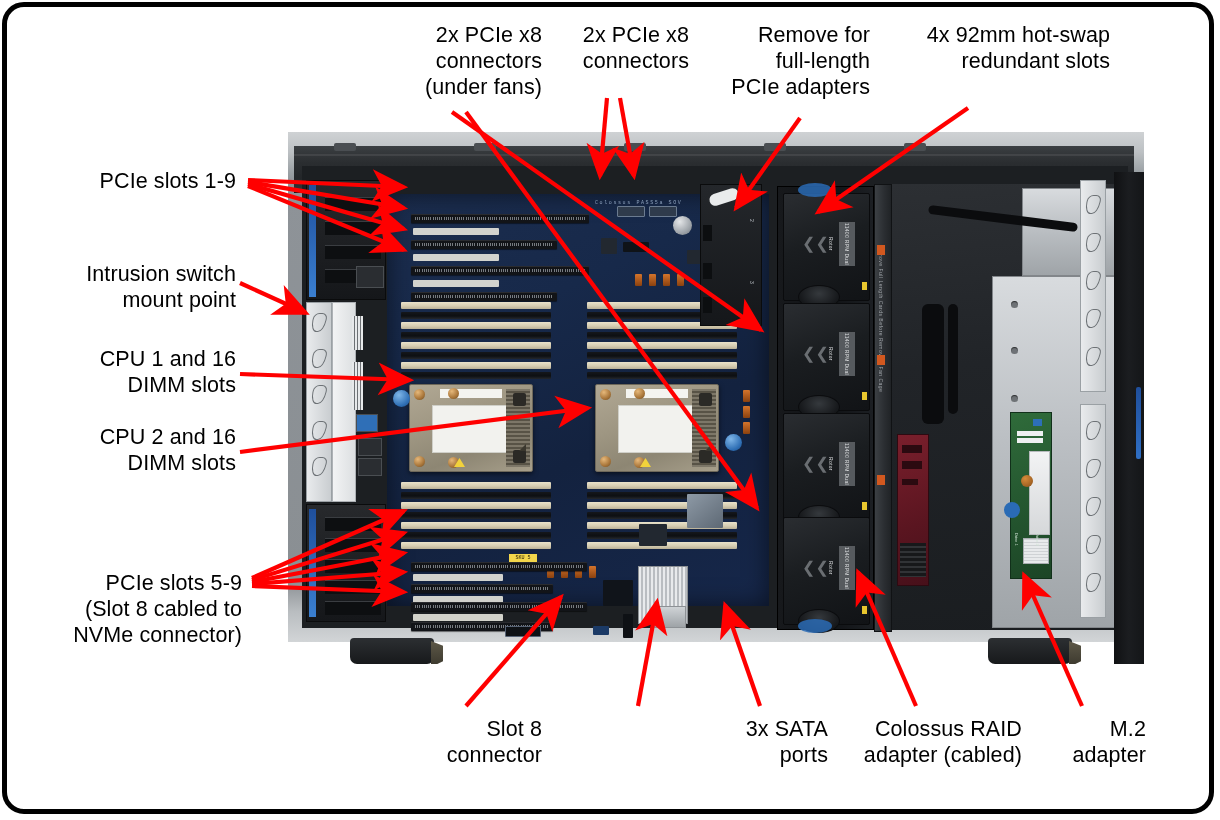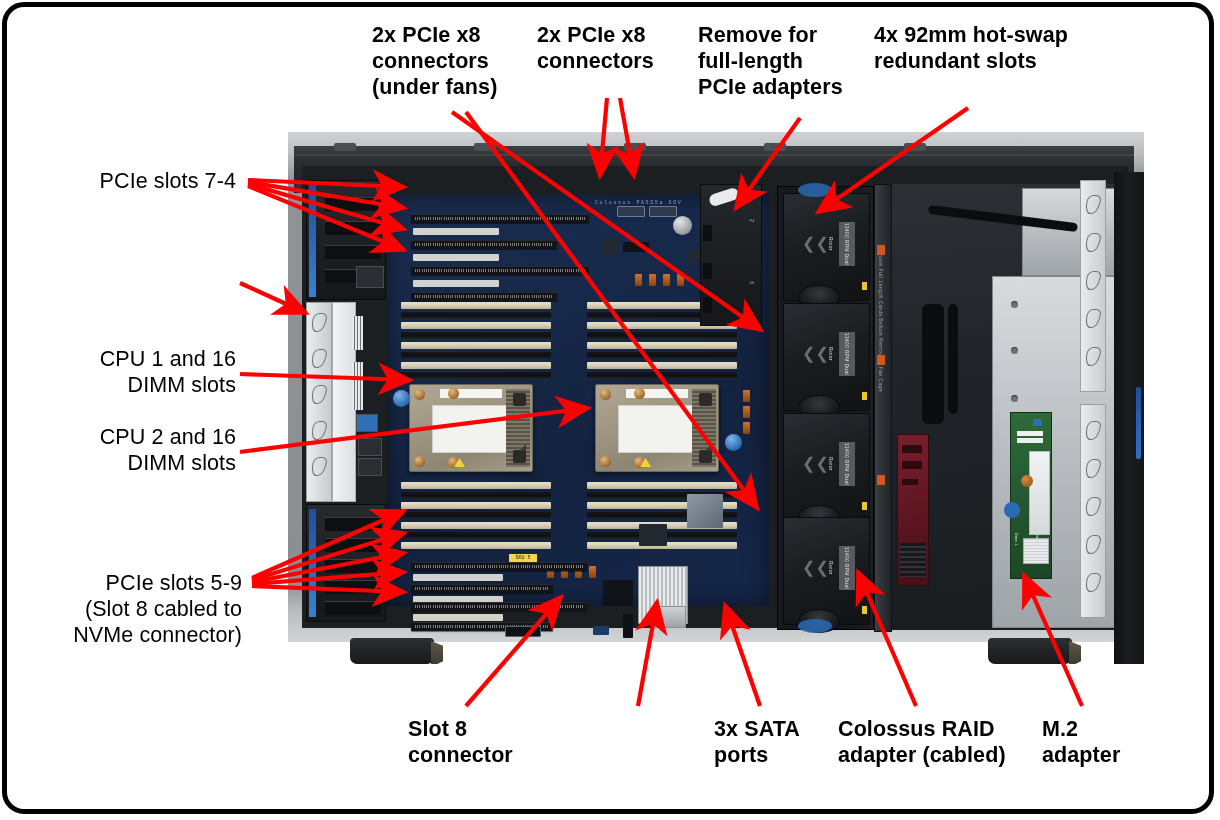--- a/index.html
+++ b/index.html
@@ -15,21 +15,21 @@
     position:absolute;left:2px;top:2px;width:1212px;height:812px;
     border:5px solid #000;border-radius:22px;box-sizing:border-box;
     background:#fff;
   }
 
   
   .callout{
     position:absolute;color:#000;font-size:21.5px;line-height:26px;
     white-space:pre;letter-spacing:.1px;
   }
-  .callout.c{text-align:left;font-weight:bold;}
+  .callout.c{text-align:right;}
   .callout.r{text-align:right;}
 
   
   svg.arrows{position:absolute;left:0;top:0;width:1220px;height:820px;
     pointer-events:none;overflow:visible;}
 
   
   .photo{
     position:absolute;left:288px;top:122px;width:856px;height:542px;
     overflow:hidden;background:#ffffff;
@@ -489,22 +489,24 @@
   <div class="callout c" style="left:537px;top:22px;width:152px;">2x PCIe x8
 connectors</div>
 
   <div class="callout c" style="left:698px;top:22px;width:172px;">Remove for
 full-length
 PCIe adapters</div>
 
   <div class="callout c" style="left:874px;top:22px;width:236px;">4x 92mm hot-swap
 redundant slots</div>
 
-  <div class="callout r" style="left:24px;top:168px;width:212px;">PCIe slots 7-4</div>
-
+  <div class="callout r" style="left:24px;top:168px;width:212px;">PCIe slots 1-9</div>
+
+  <div class="callout r" style="left:24px;top:261px;width:212px;">Intrusion switch
+mount point</div>
 
   <div class="callout r" style="left:24px;top:346px;width:212px;">CPU 1 and 16
 DIMM slots</div>
 
   <div class="callout r" style="left:24px;top:424px;width:212px;">CPU 2 and 16
 DIMM slots</div>
 
   <div class="callout r" style="left:14px;top:570px;width:228px;">PCIe slots 5-9
 (Slot 8 cabled to
 NVMe connector)</div>

